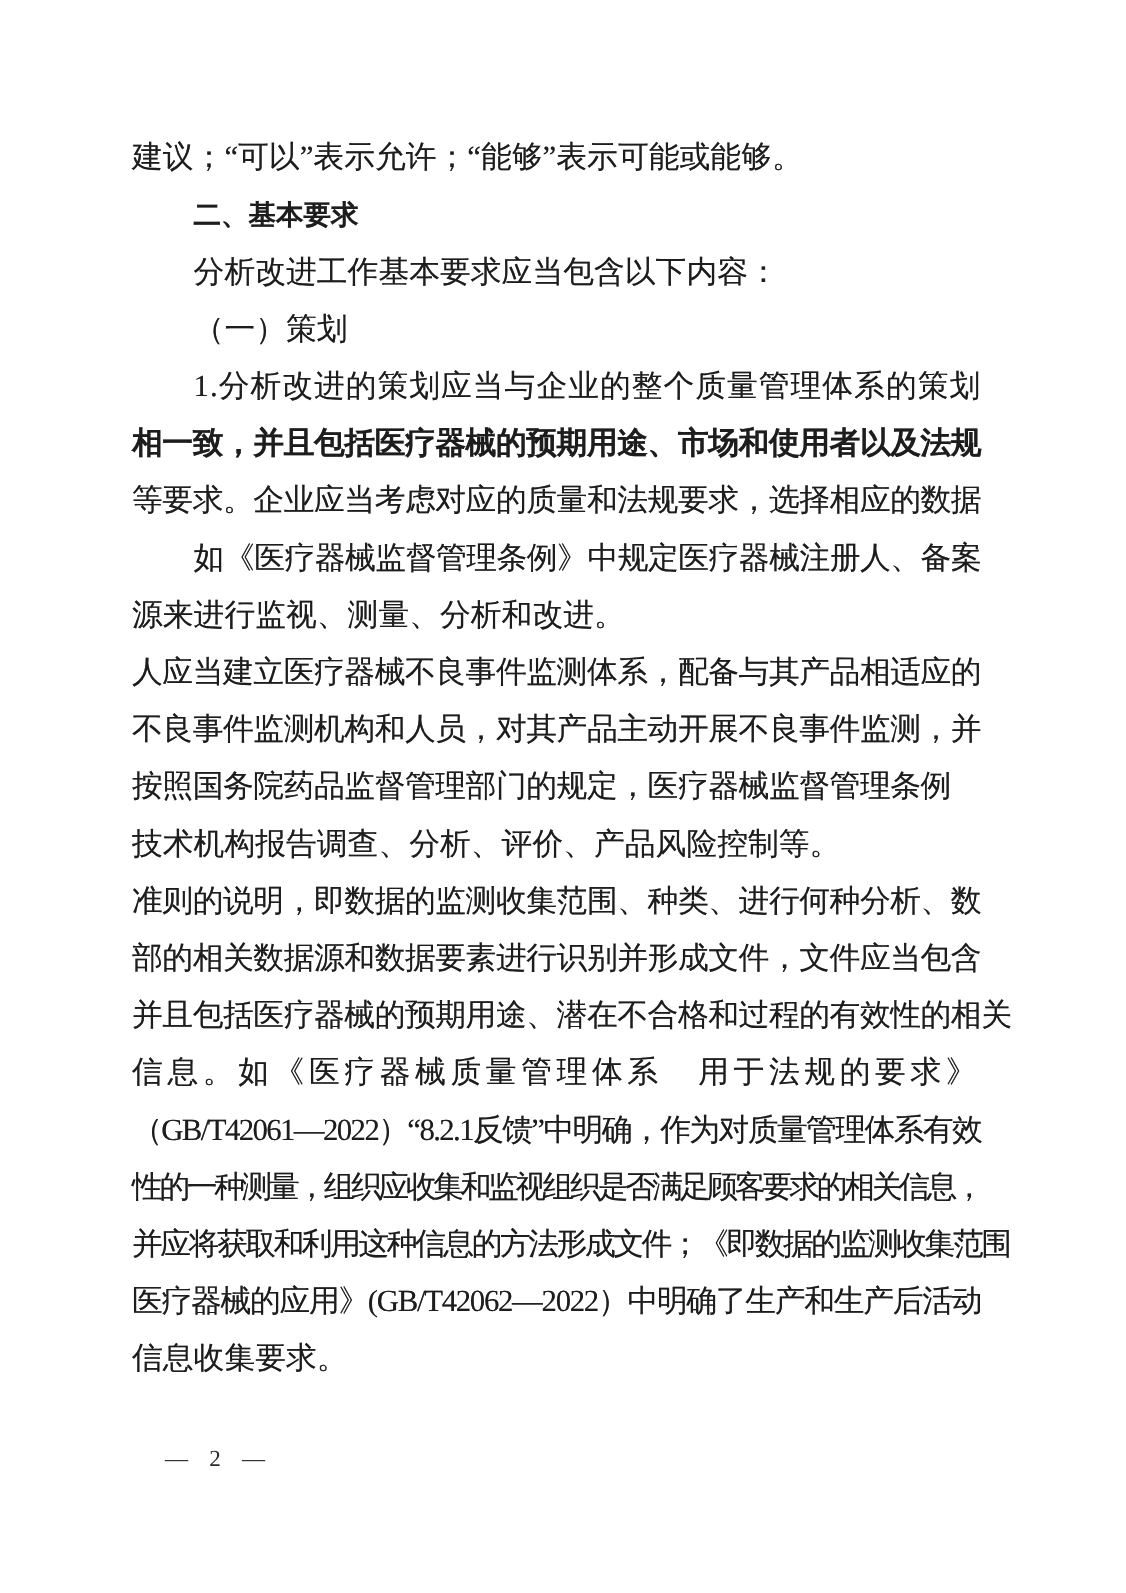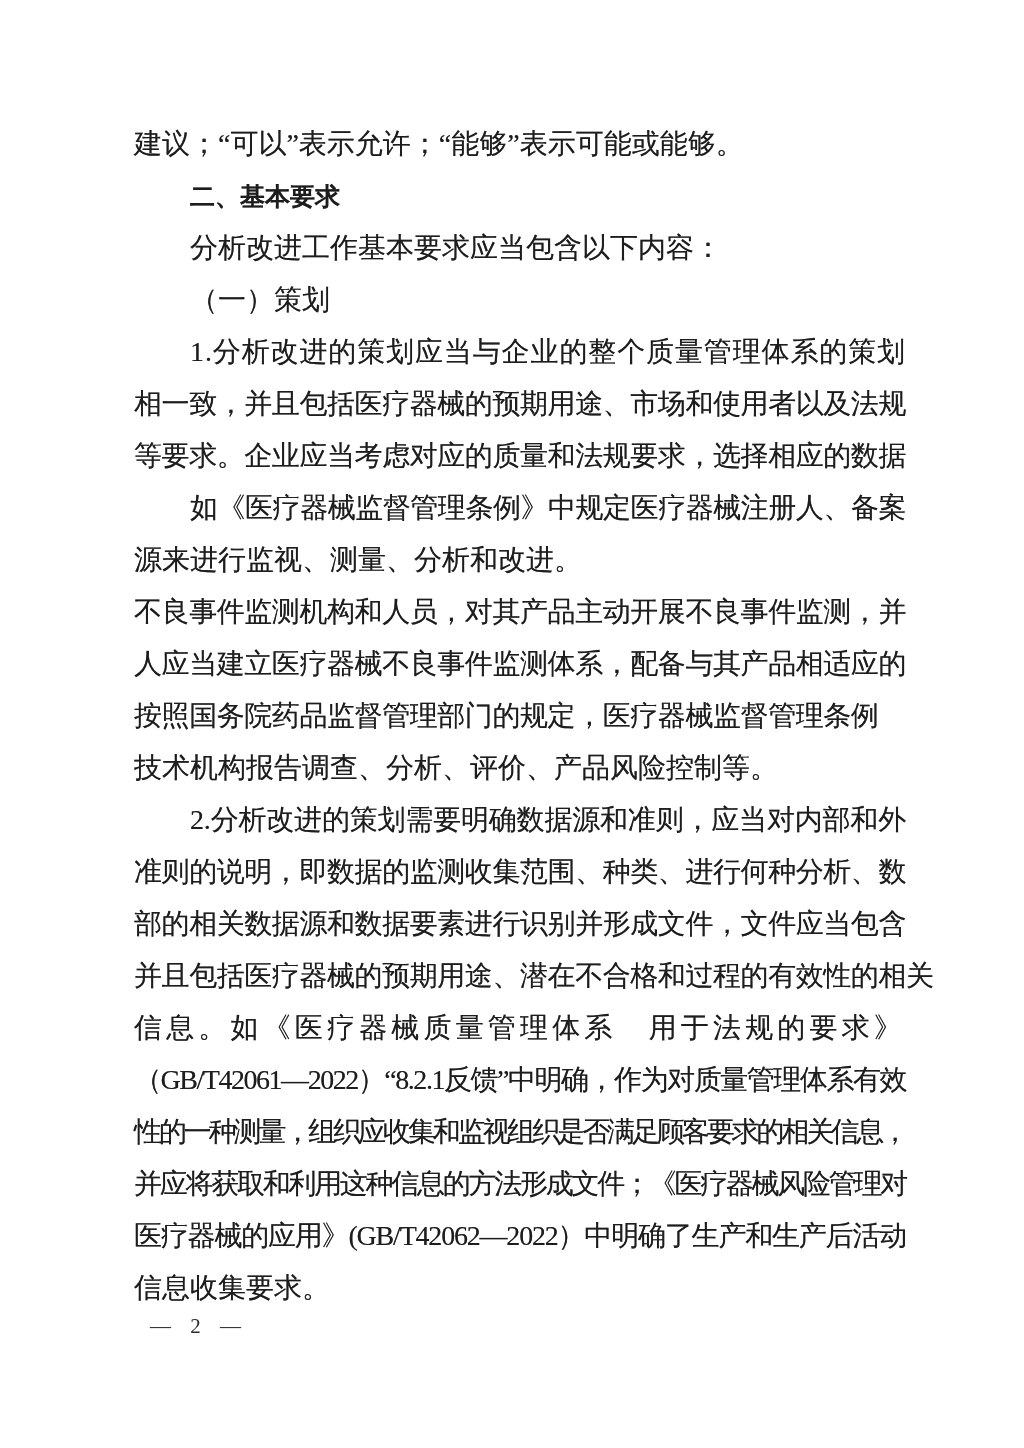--- a/index.html
+++ b/index.html
@@ -11,21 +11,21 @@
     position: relative;
     width: 1024px;
     height: 1448px;
     background: #ffffff;
     overflow: hidden;
     font-family: "Liberation Serif", "DejaVu Serif", serif;
     color: #1d1d1d;
   }
   .doc {
     position: absolute;
-    left: 134px;
+    left: 120px;
     top: 118px;
     width: 772px;
   }
   .line {
     height: 52px;
     line-height: 52px;
     font-size: 28px;
     white-space: nowrap;
   }
   .line.indent { padding-left: 56px; }
@@ -55,33 +55,32 @@
 <body>
 
 <div class="page">
   <main class="doc">
 
   <div class="line"><span class="txt">建议；“可以”表示允许；“能够”表示可能或能够。</span></div>
       <div class="line indent heading"><span class="txt">二、基本要求</span></div>
       <div class="line indent"><span class="txt">分析改进工作基本要求应当包含以下内容：</span></div>
       <div class="line indent"><span class="txt">（一）策划</span></div>
       <div class="line indent"><span class="txt" style="letter-spacing: 0.884615px;">1.分析改进的策划应当与企业的整个质量管理体系的策划</span></div>
-      <div class="line"><span class="txt" style="letter-spacing: -0.428571px;">相一致，并且包括医疗器械的预期用途、市场和使用者以及法规</span></div>
+      <div class="line"><span class="txt" style="letter-spacing: -0.428571px; font-weight: bold;">相一致，并且包括医疗器械的预期用途、市场和使用者以及法规</span></div>
       <div class="line"><span class="txt" style="letter-spacing: -0.428571px;">等要求。企业应当考虑对应的质量和法规要求，选择相应的数据</span></div>
       <div class="line indent"><span class="txt" style="letter-spacing: -0.461538px;">如《医疗器械监督管理条例》中规定医疗器械注册人、备案</span></div>
       <div class="line"><span class="txt">源来进行监视、测量、分析和改进。</span></div>
+      <div class="line"><span class="txt" style="letter-spacing: -0.428571px;">人应当建立医疗器械不良事件监测体系，配备与其产品相适应的</span></div>
       <div class="line"><span class="txt" style="letter-spacing: -0.428571px;">不良事件监测机构和人员，对其产品主动开展不良事件监测，并</span></div>
-      <div class="line"><span class="txt" style="letter-spacing: -0.428571px;">人应当建立医疗器械不良事件监测体系，配备与其产品相适应的</span></div>
       <div class="line"><span class="txt" style="letter-spacing: -0.428571px;">按照国务院药品监督管理部门的规定，医疗器械监督管理条例</span></div>
       <div class="line"><span class="txt">技术机构报告调查、分析、评价、产品风险控制等。</span></div>
-      <div class="line indent"><span class="txt" style="letter-spacing: -0.185185px;">2.分析改进的策划需要明确数据源和准则，应当对内部和外</span></div>
       <div class="line"><span class="txt" style="letter-spacing: -0.428571px;">准则的说明，即数据的监测收集范围、种类、进行何种分析、数</span></div>
       <div class="line"><span class="txt" style="letter-spacing: -0.428571px;">部的相关数据源和数据要素进行识别并形成文件，文件应当包含</span></div>
       <div class="line"><span class="txt" style="letter-spacing: -0.428571px;">并且包括医疗器械的预期用途、潜在不合格和过程的有效性的相关</span></div>
       <div class="line"><span class="txt" style="letter-spacing: 4.16667px; text-align: center;">信息。如《医疗器械质量管理体系　用于法规的要求》</span></div>
       <div class="line"><span class="txt" style="letter-spacing: -1.46602px;">（GB/T42061—2022）“8.2.1反馈”中明确，作为对质量管理体系有效</span></div>
       <div class="line"><span class="txt" style="letter-spacing: -3.09677px; text-align: center;">性的一种测量，组织应收集和监视组织是否满足顾客要求的相关信息，</span></div>
-      <div class="line"><span class="txt" style="letter-spacing: -2.26667px;">并应将获取和利用这种信息的方法形成文件；《医疗器械风险管理对</span></div>
+      <div class="line"><span class="txt" style="letter-spacing: -2.26667px;">并应将获取和利用这种信息的方法形成文件；《即数据的监测收集范围</span></div>
       <div class="line"><span class="txt" style="letter-spacing: -1.19748px;">医疗器械的应用》(GB/T42062—2022）中明确了生产和生产后活动</span></div>
       <div class="line"><span class="txt">信息收集要求。</span></div>
     </main>
   <div class="footer">— 2 —</div>
 </div>
 
 </body></html>

